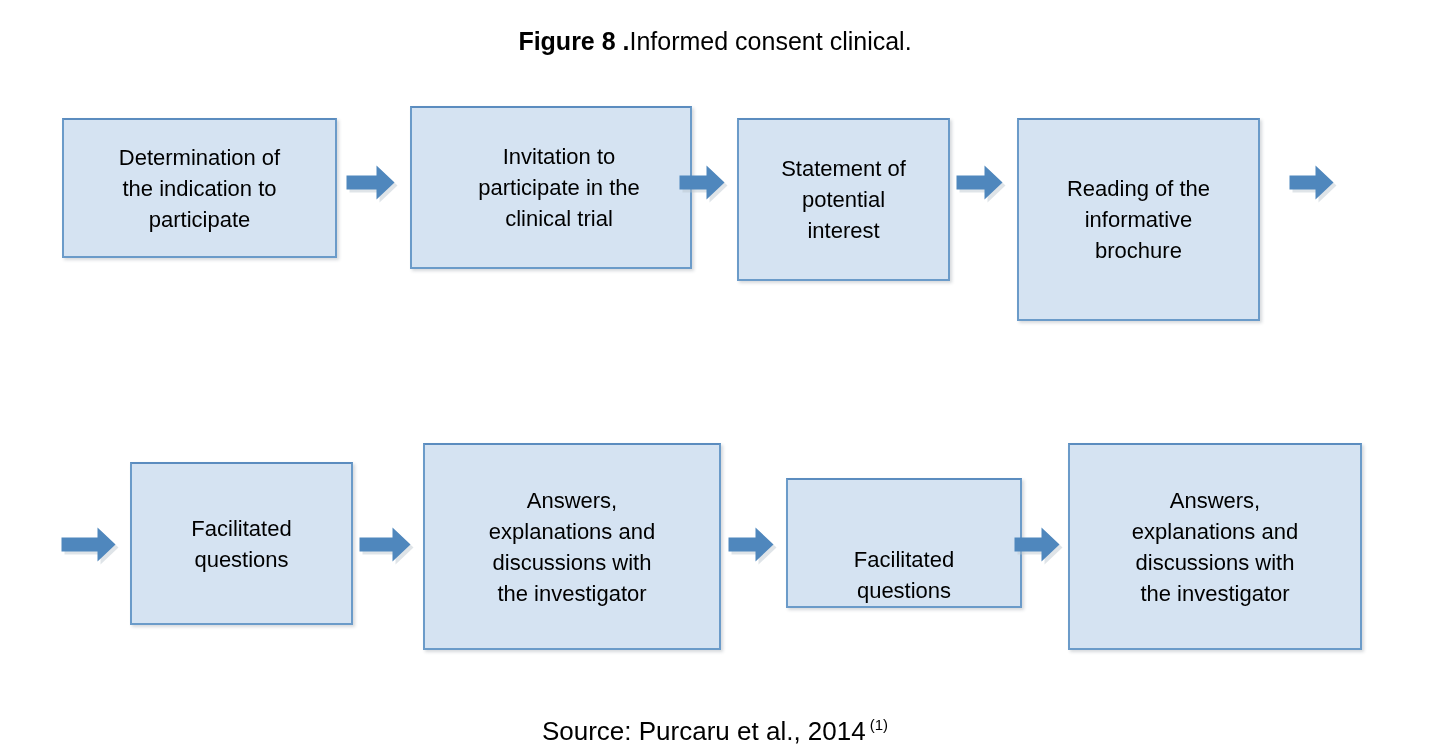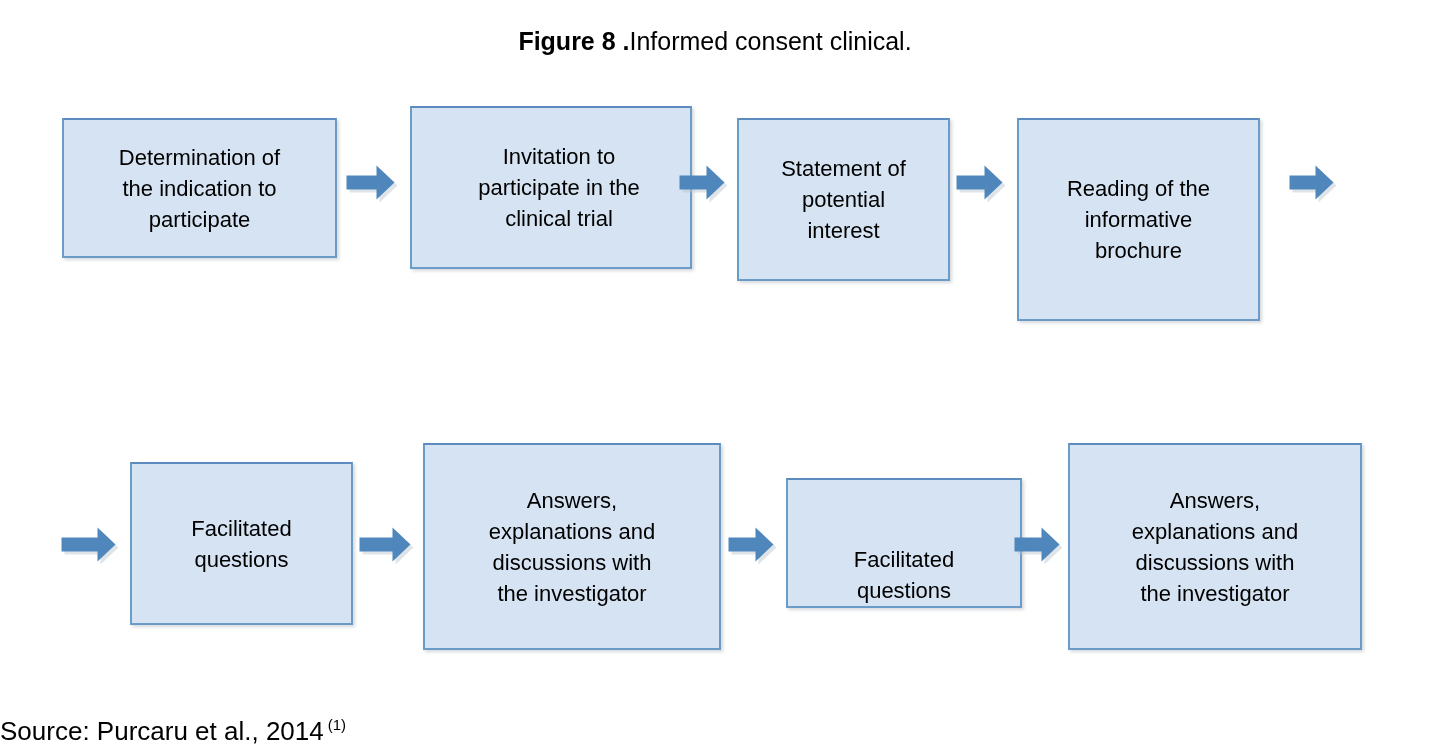--- a/index.html
+++ b/index.html
@@ -74,20 +74,21 @@
     height: 100%;
     overflow: visible;
   }
 
   
   .source-line {
     position: absolute;
     left: 0;
     top: 709px;
     width: 1430px;
+    text-align: center;
     font-size: 26px;
     line-height: 32px;
     white-space: nowrap;
   }
   .source-line sup {
     font-size: 15px;
     vertical-align: super;
     margin-left: 4px;
   }
 </style>

